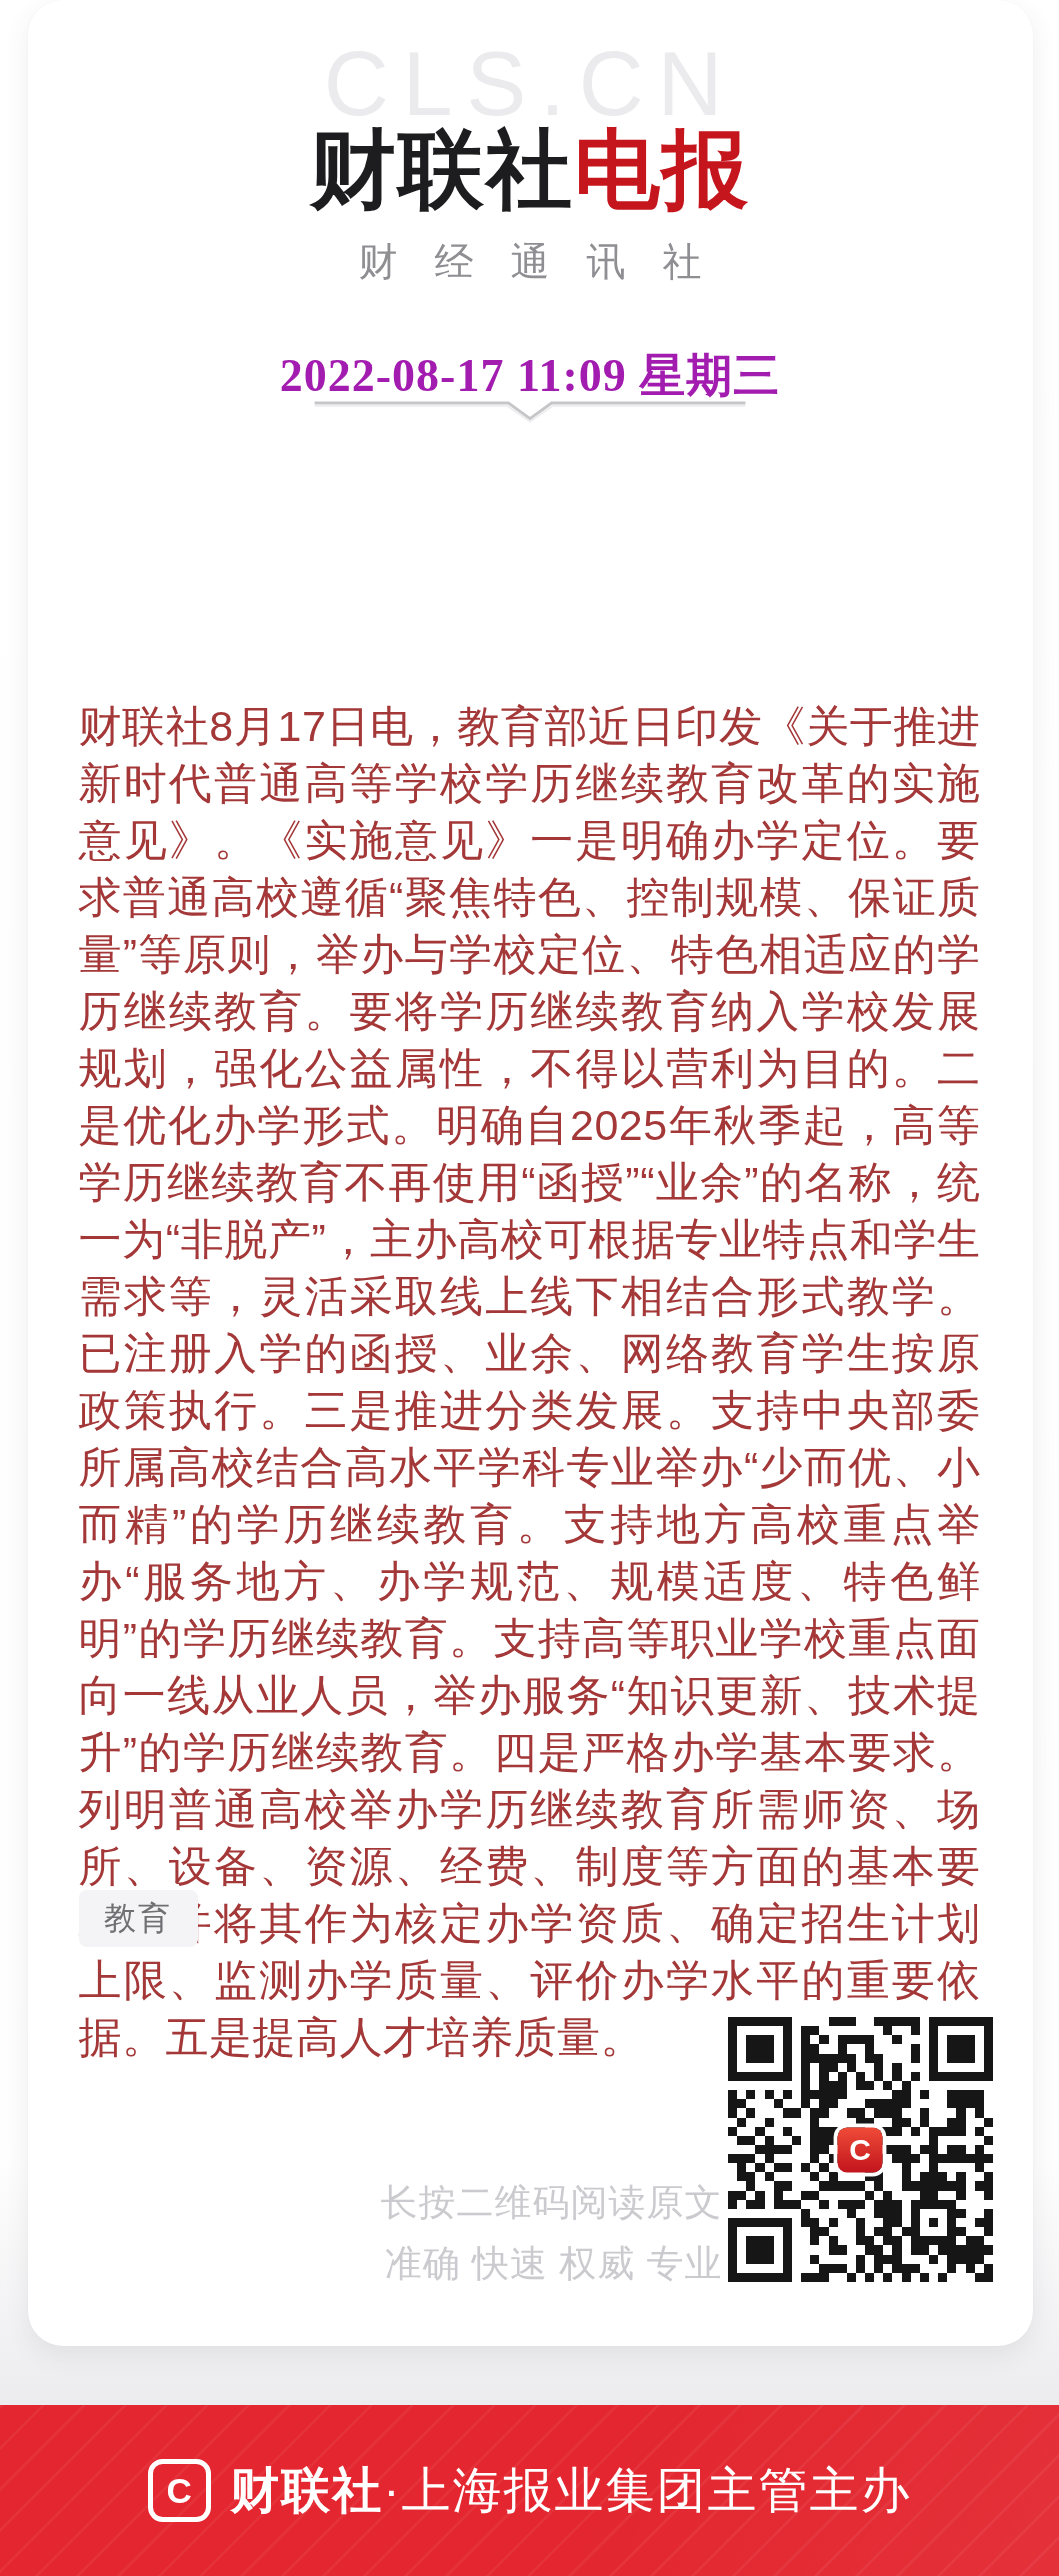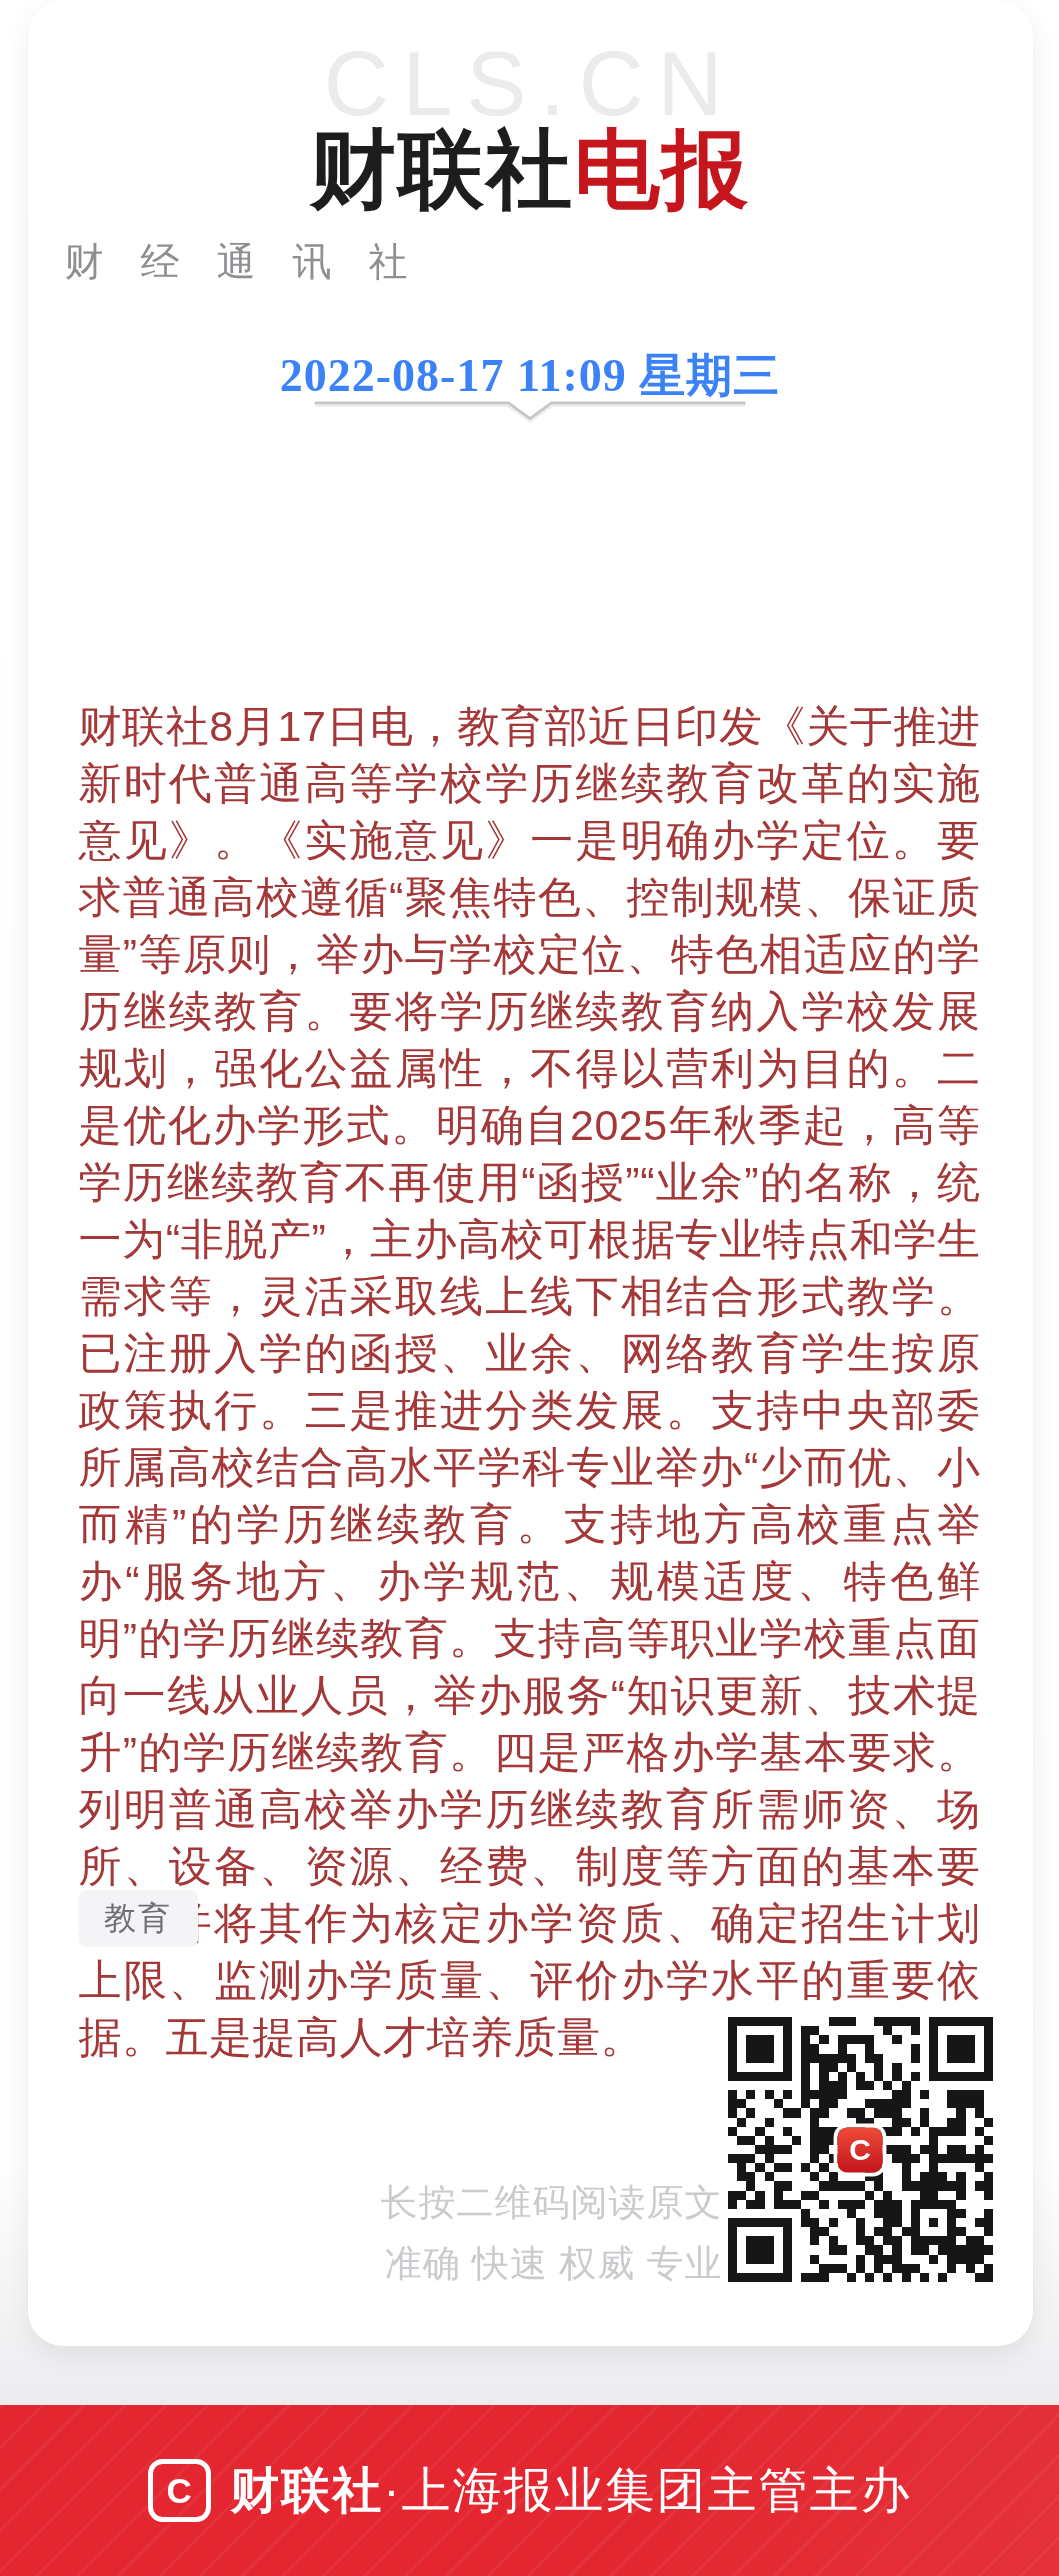--- a/index.html
+++ b/index.html
@@ -29,28 +29,29 @@
   }
   .brand{
     position:absolute;top:122px;left:0;width:100%;
     text-align:center;font-weight:900;font-size:86px;line-height:94px;
     letter-spacing:2px;white-space:nowrap;
   }
   .brand .black{color:#1d1d1f;}
   .brand .red{color:#c5161d;}
   .tagline{
     position:absolute;top:235px;left:0;width:100%;
+    text-align:center;
     font-size:39px;color:#8f8f93;
     letter-spacing:37px;text-indent:37px;white-space:nowrap;
   }
   .datetime{
     position:absolute;top:345px;left:0;width:100%;
     text-align:center;
     font-family:"Liberation Serif","DejaVu Serif",serif;
-    font-size:46px;font-weight:600;color:#3b82f6;letter-spacing:1px;
+    font-size:46px;font-weight:600;color:#a21caf;letter-spacing:1px;
     white-space:nowrap;
   }
   .divider{
     position:absolute;top:400px;left:50%;transform:translateX(-50%);
     width:432px;height:23.5px;
   }
   .title{
     position:absolute;left:51px;top:439px;width:922px;
     font-family:"Liberation Serif","DejaVu Serif",serif;
     font-weight:900;font-size:53px;line-height:78px;

